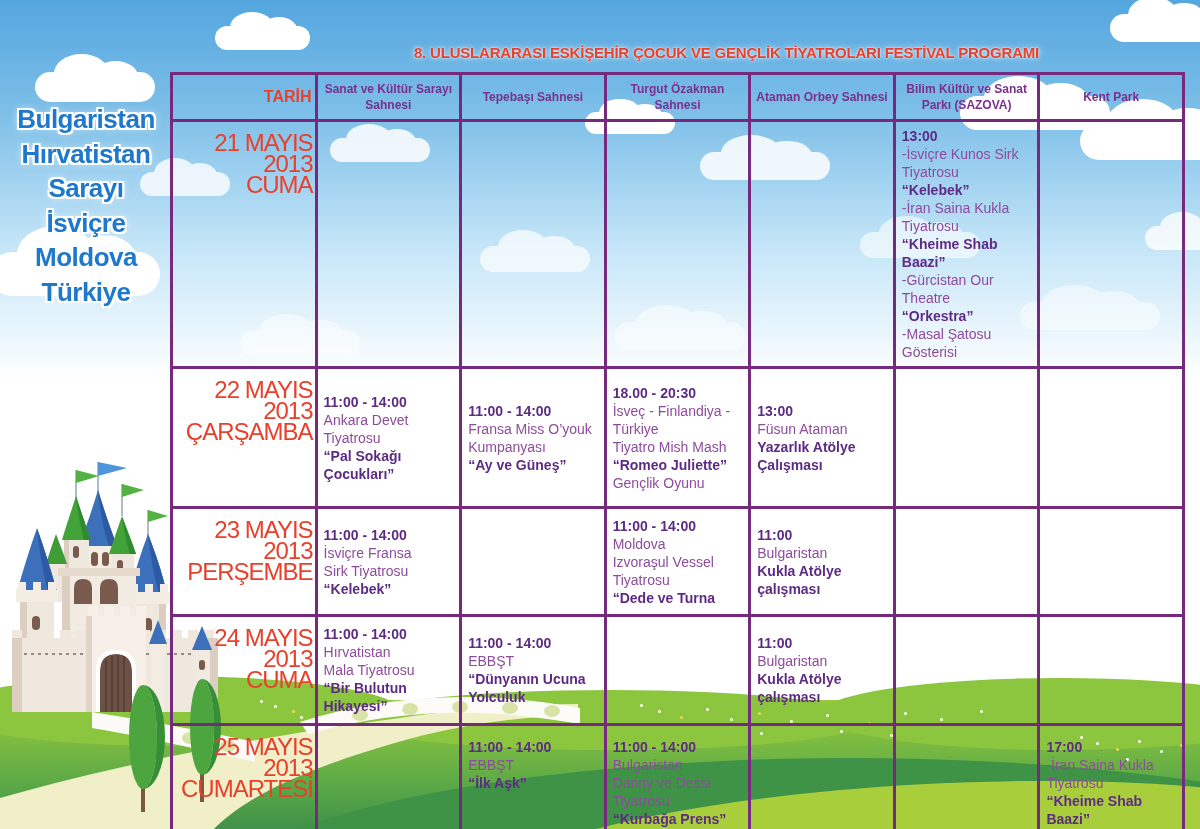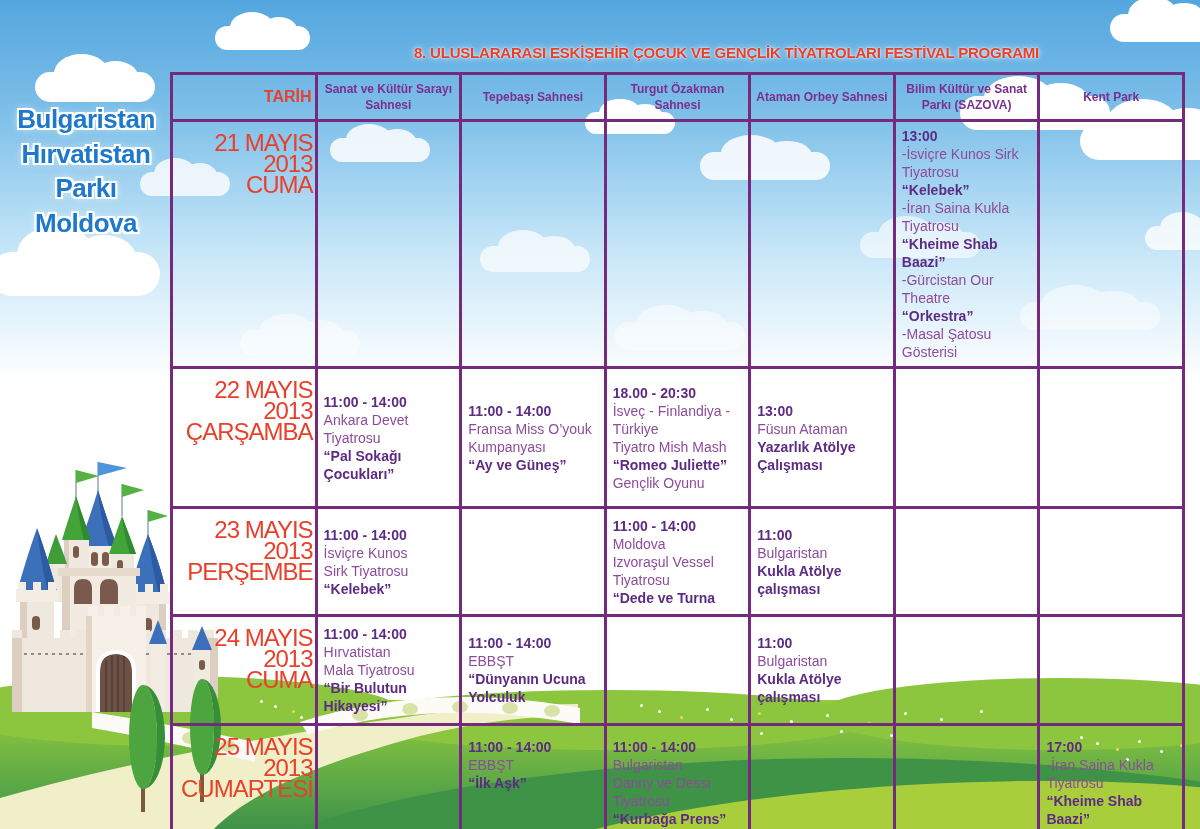--- a/index.html
+++ b/index.html
@@ -195,22 +195,24 @@
     <ellipse cx="143" cy="287" rx="14" ry="52" fill="#4CA53E"></ellipse>
     <path d="M143,235 a14,52 0 0 1 0,104 a22,52 0 0 0 0,-104" fill="#368F36"></path>
     <rect x="200" y="322" width="4" height="30" fill="#7A5A3C"></rect>
     <ellipse cx="202" cy="277" rx="12" ry="48" fill="#4CA53E"></ellipse>
     <path d="M202,229 a12,48 0 0 1 0,96 a19,48 0 0 0 0,-96" fill="#368F36"></path>
   </svg>
 
   <div class="countries">
       <div class="country">Bulgaristan</div>
       <div class="country">Hırvatistan</div>
-      <div class="country">Parkı</div>
+      <div class="country">Sarayı</div>
+      <div class="country">İsviçre</div>
       <div class="country">Moldova</div>
+      <div class="country">Türkiye</div>
     </div>
 
   <div class="title">8. ULUSLARARASI ESKİŞEHİR ÇOCUK VE GENÇLİK TİYATROLARI FESTİVAL PROGRAMI</div>
 
   <table class="program-table">
     <thead>
         <tr>
           <th>TARİH</th>
           <th>Sanat ve Kültür Sarayı Sahnesi</th>
           <th>Tepebaşı Sahnesi</th>
@@ -275,21 +277,21 @@
           <td class="venue-cell"></td>
         </tr>
         <tr class="row-2">
           <td class="date-cell">
             <div class="date-line">23 MAYIS</div>
             <div class="date-line">2013</div>
             <div class="date-line">PERŞEMBE</div>
           </td>
           <td class="venue-cell">
             <div class="event-line bold">11:00 - 14:00</div>
-            <div class="event-line">İsviçre Kunos</div>
+            <div class="event-line">İsviçre Fransa</div>
             <div class="event-line">Sirk Tiyatrosu</div>
             <div class="event-line bold">“Kelebek”</div>
           </td>
           <td class="venue-cell"></td>
           <td class="venue-cell">
             <div class="event-line bold">11:00 - 14:00</div>
             <div class="event-line">Moldova</div>
             <div class="event-line">Izvoraşul Vessel Tiyatrosu</div>
             <div class="event-line bold">“Dede ve Turna</div>
           </td>

